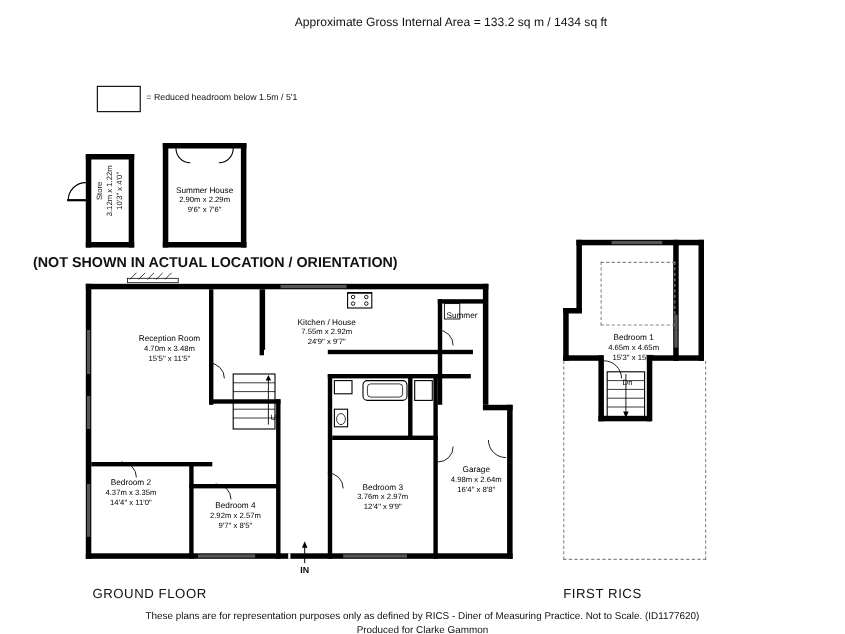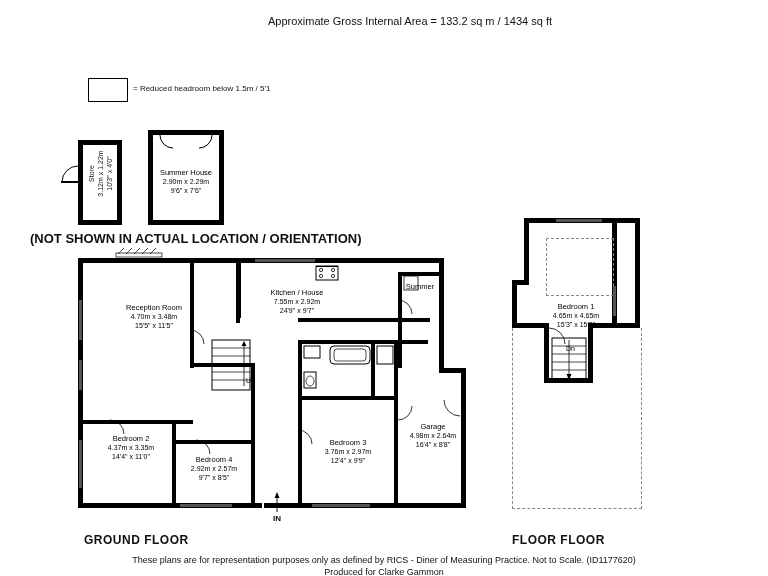--- a/index.html
+++ b/index.html
@@ -33,21 +33,21 @@
   }
   .not-shown{
     position:absolute;
     left:30px;top:231px;
     font-size:13px;
     font-weight:bold;
   }
   .floor-label{
     position:absolute;
     font-size:12px;
-    font-weight:bold;
+    font-weight:normal;
     letter-spacing:.5px;
   }
   .footer{
     position:absolute;
     left:0;width:100%;
     text-align:center;
     font-size:9px;
     line-height:12px;
   }
   
@@ -217,21 +217,21 @@
 <div class="room-label" style="left:242px;top:288px;width:110px;">
   <span class="nm">Kitchen / House</span><br>
   <span>7.55m x 2.92m</span><br>
   <span>24'9" x 9'7"</span>
 </div>
 
 <div class="room-label" style="left:400px;top:282px;width:40px;">
   <span class="nm">Summer</span>
 </div>
 
-<div class="room-label" style="left:88px;top:434px;width:86px;">
+<div class="room-label" style="left:76px;top:434px;width:86px;">
   <span class="nm">Bedroom 2</span><br>
   <span>4.37m x 3.35m</span><br>
   <span>14'4" x 11'0"</span>
 </div>
 
 <div class="room-label" style="left:176px;top:455px;width:76px;">
   <span class="nm">Bedroom 4</span><br>
   <span>2.92m x 2.57m</span><br>
   <span>9'7" x 8'5"</span>
 </div>
@@ -285,18 +285,18 @@
   <span>Dn</span>
 </div>
 
 <div class="room-label" style="left:528px;top:266px;width:96px;margin-top:36px;">
   <span class="nm">Bedroom 1</span><br>
   <span>4.65m x 4.65m</span><br>
   <span>15'3" x 15'3"</span>
 </div>
 
 <div class="floor-label" style="left:84px;top:533px;">GROUND FLOOR</div>
-<div class="floor-label" style="left:512px;top:533px;">FLOOR FLOOR</div>
+<div class="floor-label" style="left:512px;top:533px;">FIRST RICS</div>
 
 <div class="footer" style="top:554px;">
   <div>These plans are for representation purposes only as defined by RICS - Diner of Measuring Practice. Not to Scale. (ID1177620)</div>
   <div>Produced for Clarke Gammon</div>
 </div>
 
 </body></html>

